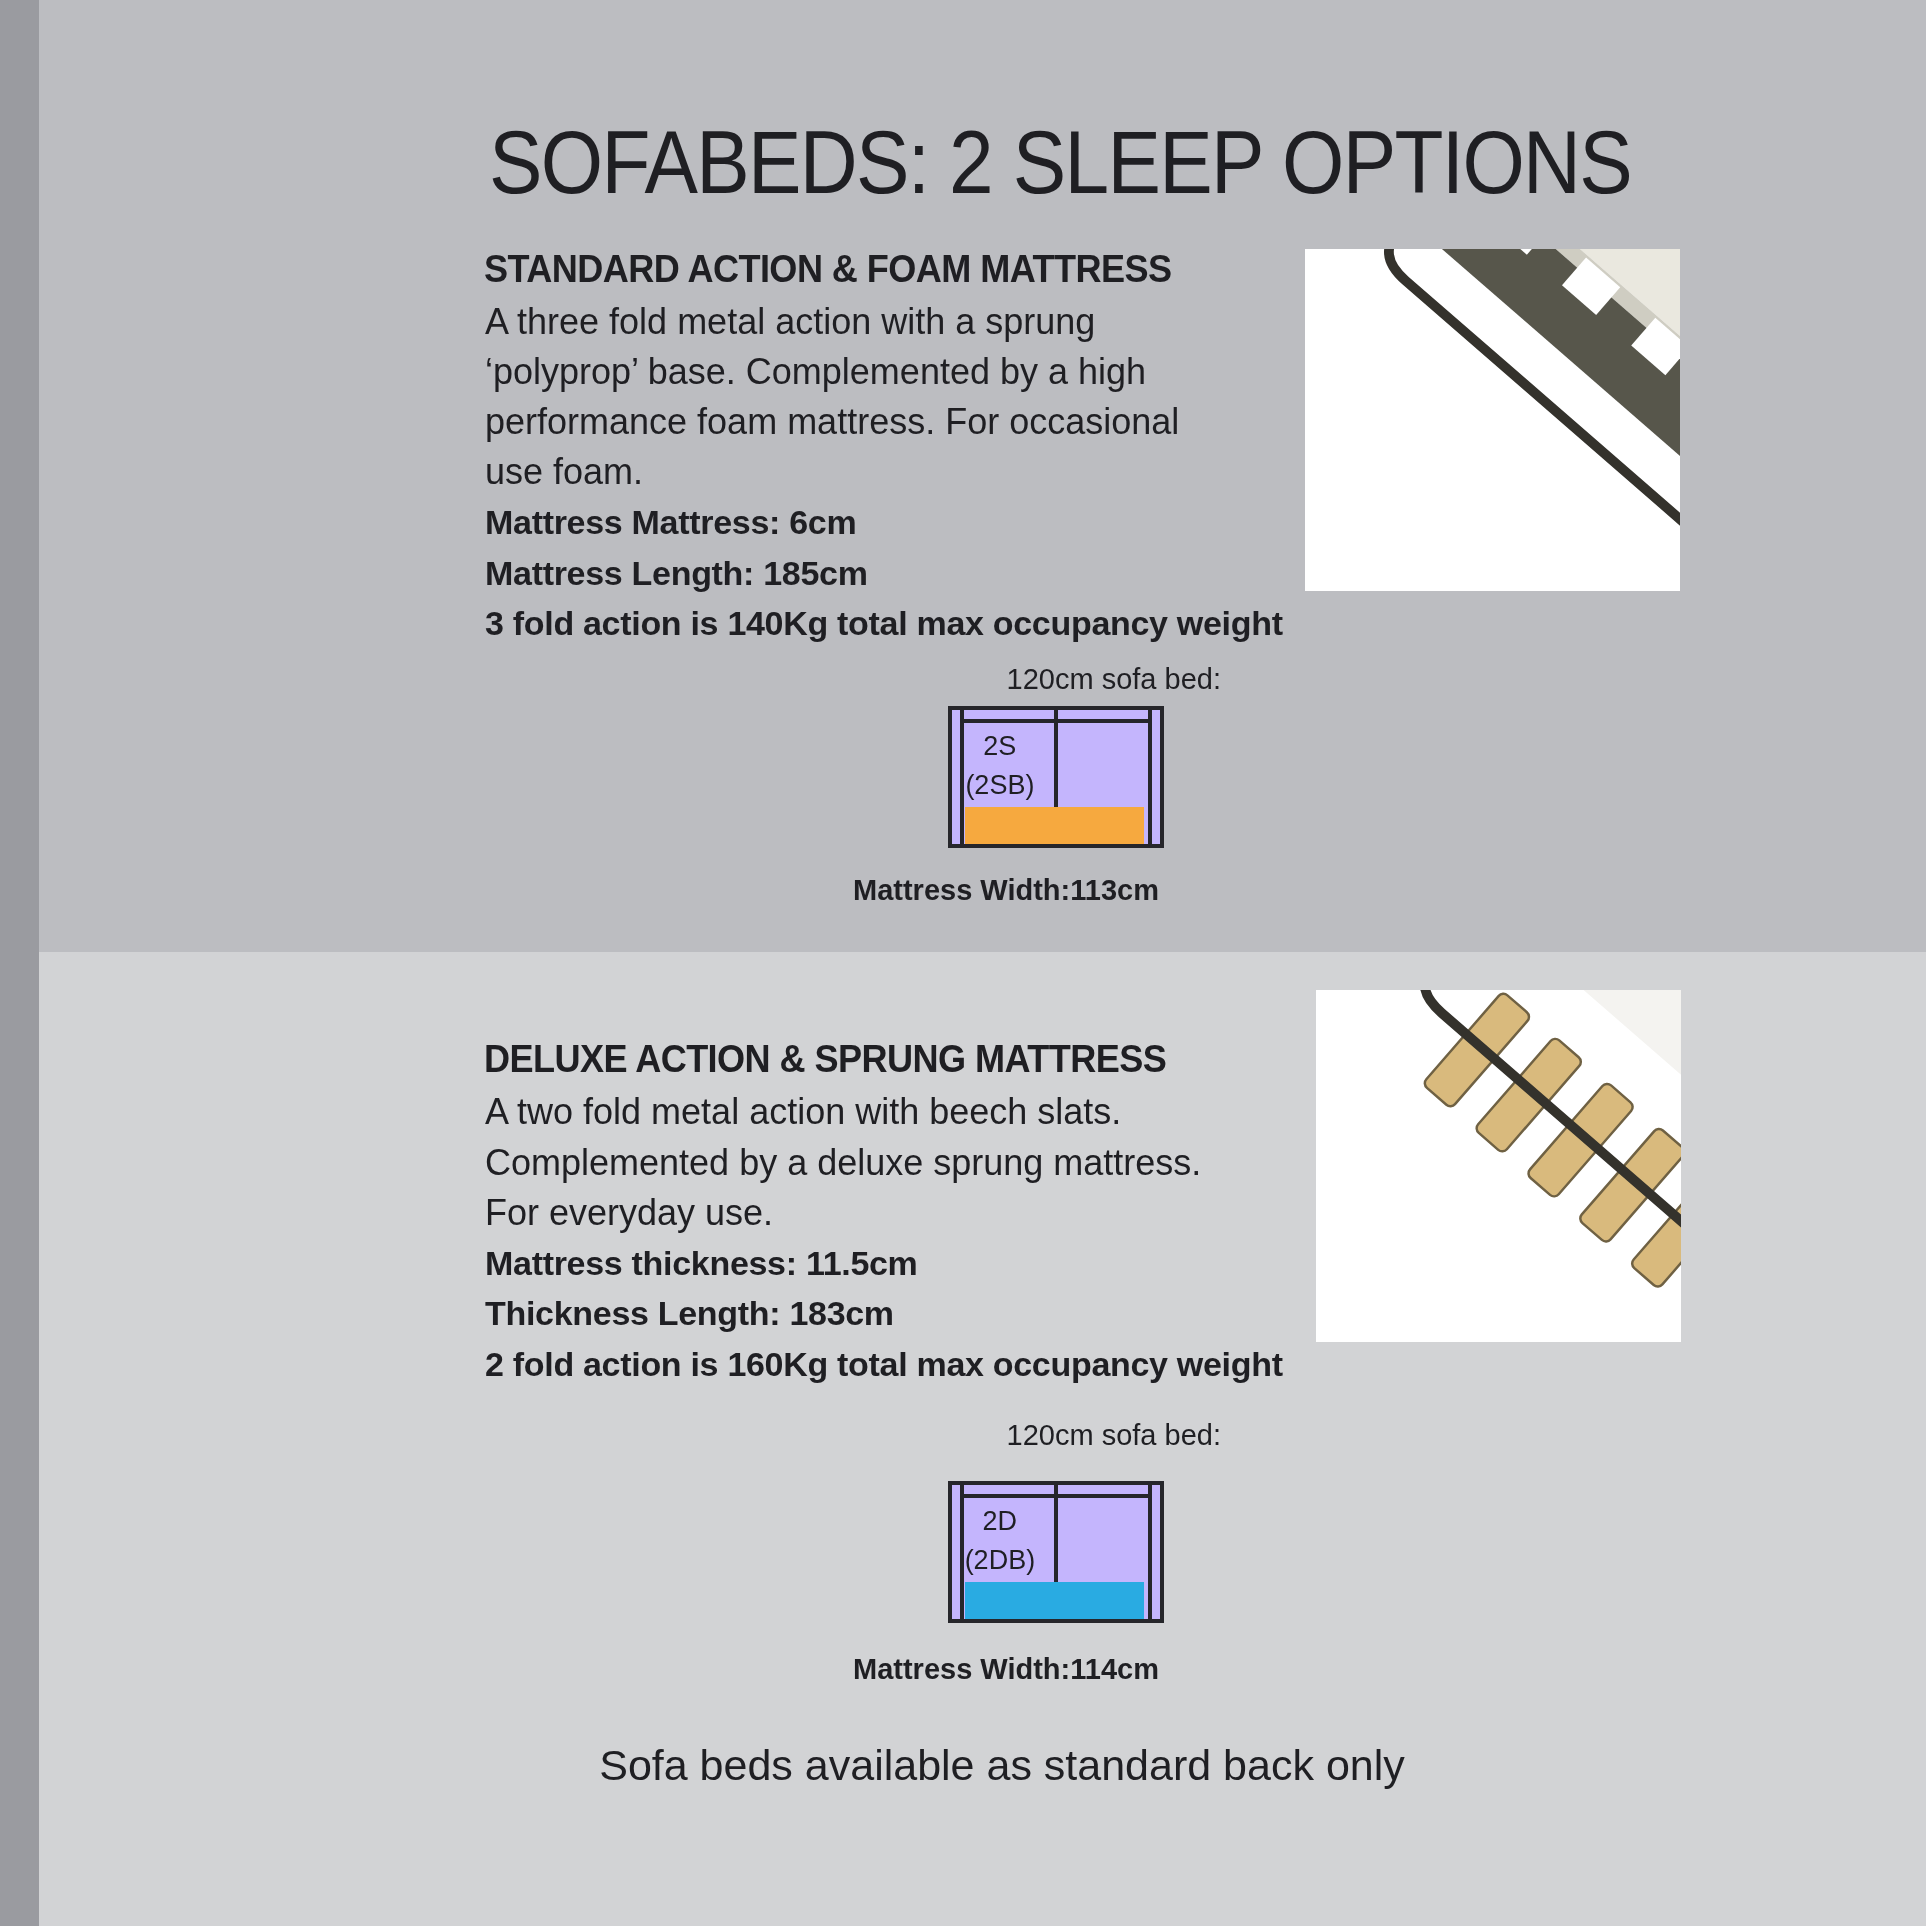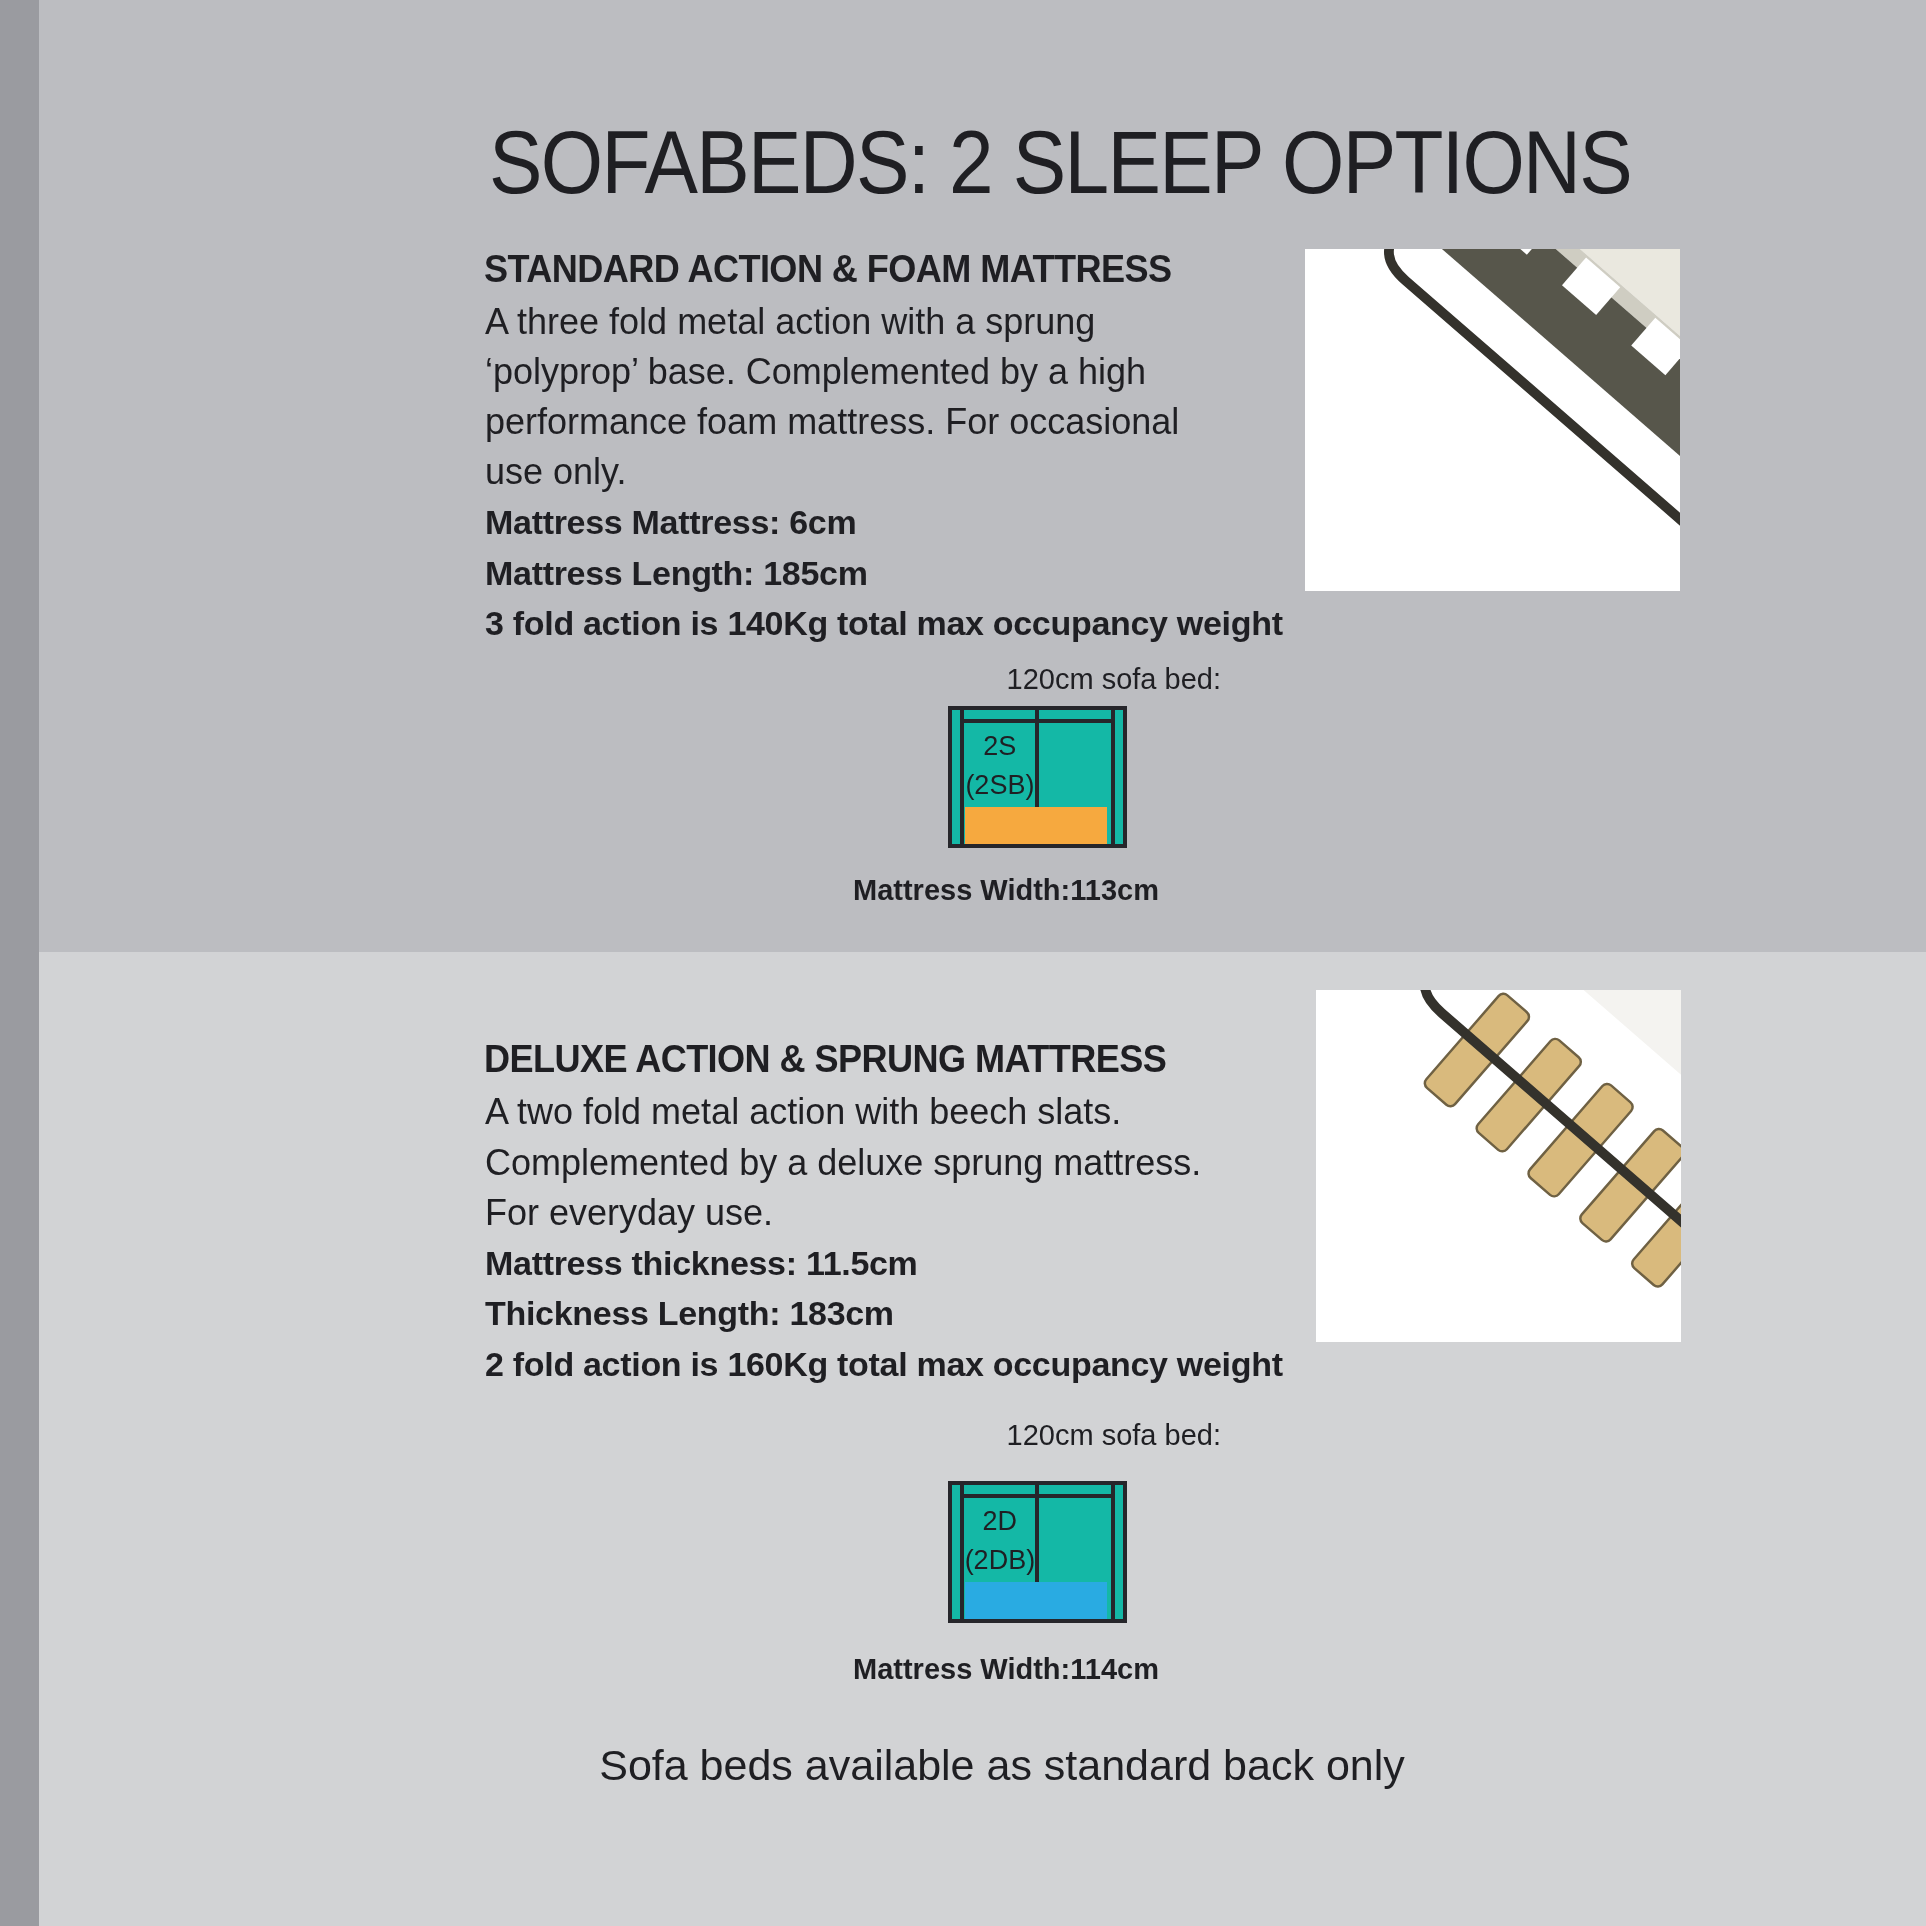--- a/index.html
+++ b/index.html
@@ -15,21 +15,21 @@
       transform:scaleX(.95);transform-origin:0 0;white-space:nowrap;}
   .h2.s1{top:248px;}
   .h2.s2{top:1038px;}
 
   .line{position:absolute;left:446px;height:50px;font-size:36px;line-height:50px;white-space:nowrap;}
   .line.bold{font-weight:bold;font-size:34px;letter-spacing:-0.3px;}
 
   .dlabel{position:absolute;left:814px;width:368px;text-align:right;font-size:29px;white-space:nowrap;}
   .dcaption{position:absolute;left:814px;width:368px;text-align:left;font-size:29px;font-weight:bold;white-space:nowrap;}
 
-  .dbox{position:absolute;left:909px;width:179px;height:142px;background:#14b8a6;
+  .dbox{position:absolute;left:909px;width:216px;height:142px;background:#c4b5fd;
         border:4.3px solid #26262b;box-sizing:border-box;}
   .dbox .armL{position:absolute;left:8px;top:0;width:4.3px;height:100%;background:#26262b;}
   .dbox .armR{position:absolute;right:8px;top:0;width:4.3px;height:100%;background:#26262b;}
   .dbox .backline{position:absolute;left:8px;right:8px;top:9.2px;height:4.3px;background:#26262b;}
   .dbox .divider{position:absolute;left:50%;margin-left:-2.5px;top:0;width:4.3px;height:98px;background:#26262b;}
   .dbox .bar{position:absolute;left:13px;right:16px;bottom:0;height:37px;}
   .dbox .code{position:absolute;left:12.3px;width:71px;top:21px;text-align:center;
               font-size:27px;line-height:31px;}
   .dbox .codeSub{position:absolute;left:7.4px;width:81px;top:60px;text-align:center;
               font-size:27px;line-height:31px;}
@@ -47,21 +47,21 @@
   <div class="bg-top" style="background-color: rgb(188, 189, 193);"></div>
   <div class="bg-bottom" style="background-color: rgb(210, 211, 213);"></div>
 
   <div class="title">SOFABEDS: 2 SLEEP OPTIONS</div>
 
   <div class="h2 s1">STANDARD ACTION &amp; FOAM MATTRESS</div>
 
   <div class="line" style="top:297px">A three fold metal action with a sprung</div>
   <div class="line" style="top:347px">‘polyprop’ base. Complemented by a high</div>
   <div class="line" style="top:397px">performance foam mattress. For occasional</div>
-  <div class="line" style="top:447px">use only.</div>
+  <div class="line" style="top:447px">use foam.</div>
   <div class="line bold" style="top:497px">Mattress Mattress: 6cm</div>
   <div class="line bold" style="top:548px">Mattress Length: 185cm</div>
   <div class="line bold" style="top:598px">3 fold action is 140Kg total max occupancy weight</div>
 
   <div class="photo" style="left:1266px;top:249px;width:375px;height:342px;">
     <svg width="375" height="342" viewBox="0 0 612 559" xmlns="http://www.w3.org/2000/svg">
       <rect width="612" height="559" fill="#ffffff"></rect>
       <g transform="rotate(41 306 260)">
         <rect x="-320" y="-440" width="1260" height="410" fill="#eae8df"></rect>
         <rect x="-320" y="-30" width="1260" height="26" fill="#cfcdc2"></rect>

